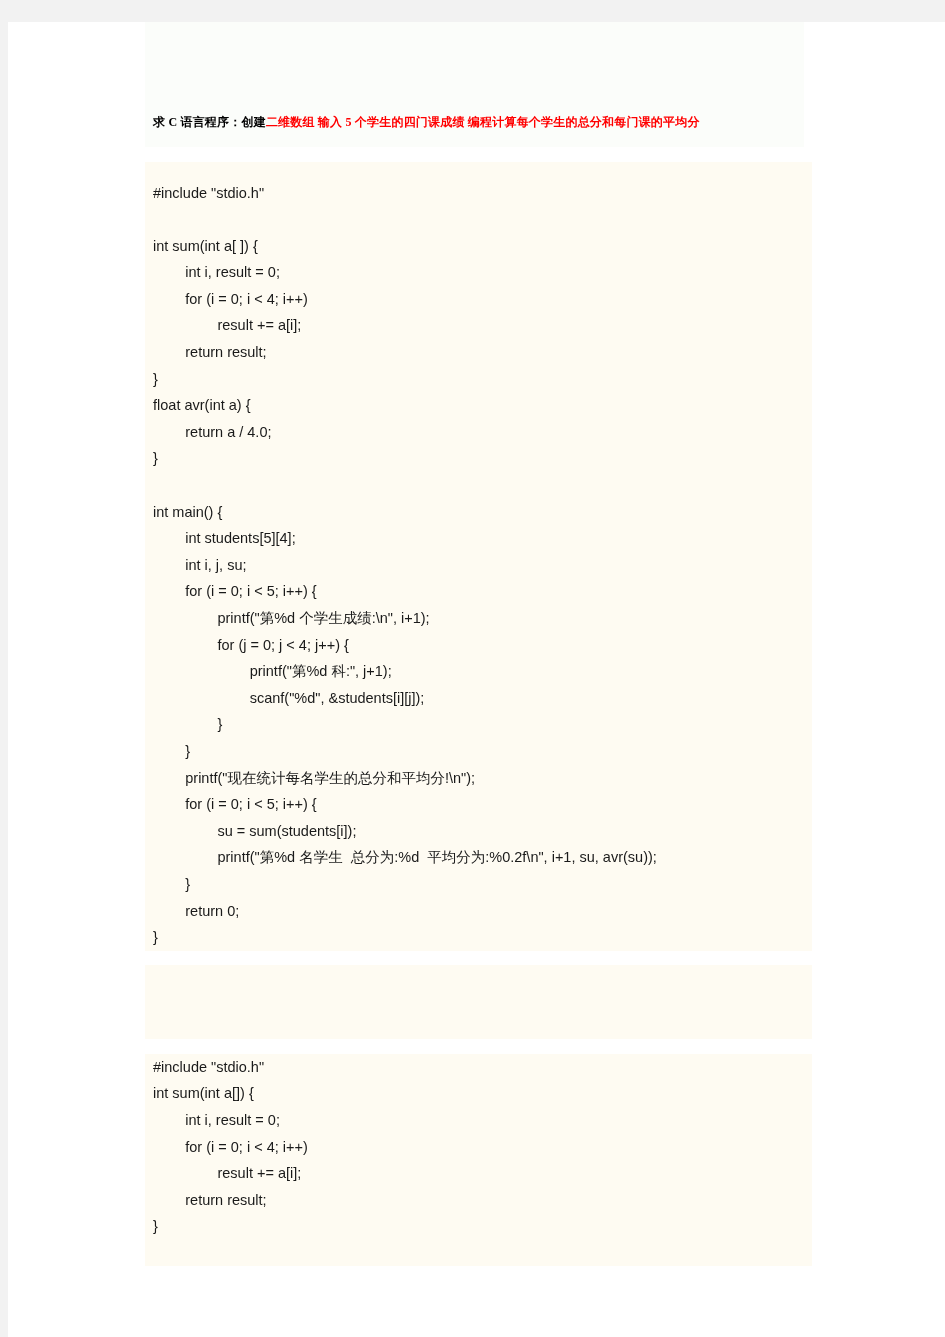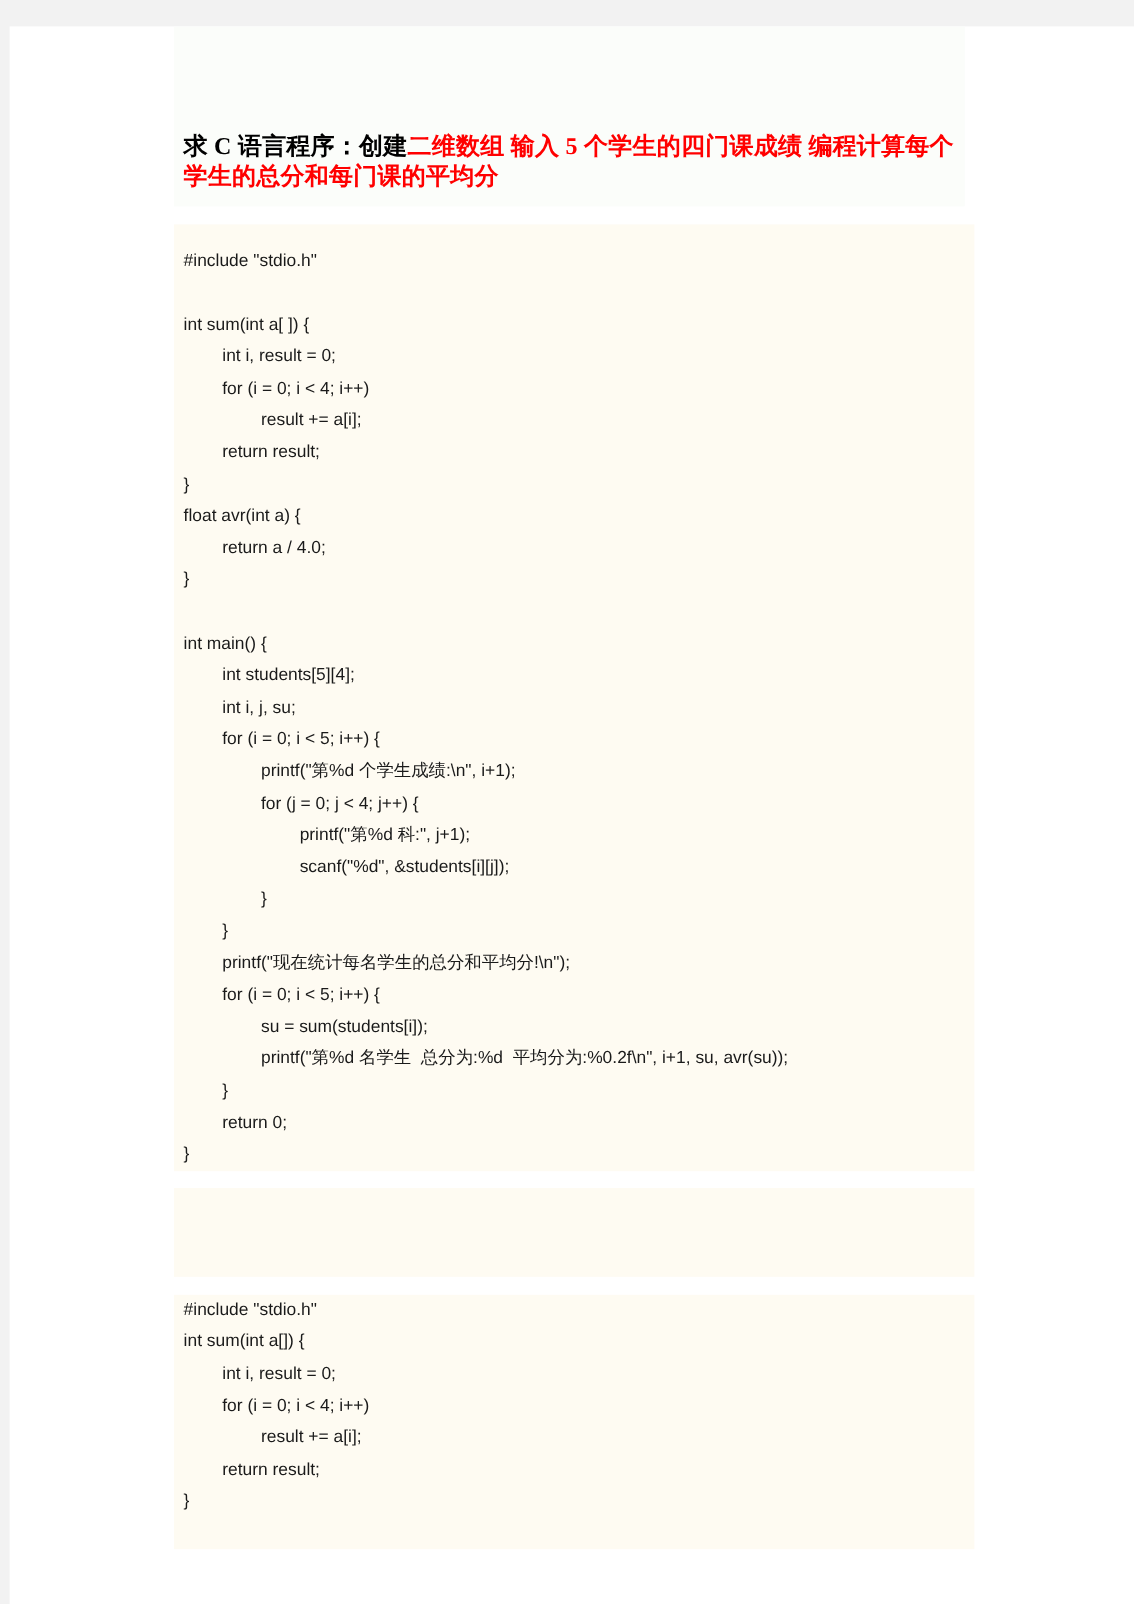--- a/index.html
+++ b/index.html
@@ -36,21 +36,21 @@
   
   #title-block {
     background: #fbfdfa;
     padding: 88px 0 12px 8px;
     width: 659px;
     box-sizing: border-box;
   }
   .doc-title {
     font-family: "Liberation Serif", "DejaVu Serif", serif;
     font-weight: bold;
-    font-size: 20px;
+    font-size: 12px;
     line-height: 25px;
     margin: 0;
     color: #000000;
     letter-spacing: 0.2px;
   }
   .title-red { color: #ff0000; }
 
   
   .code-block {
     background: #fefbf2;

